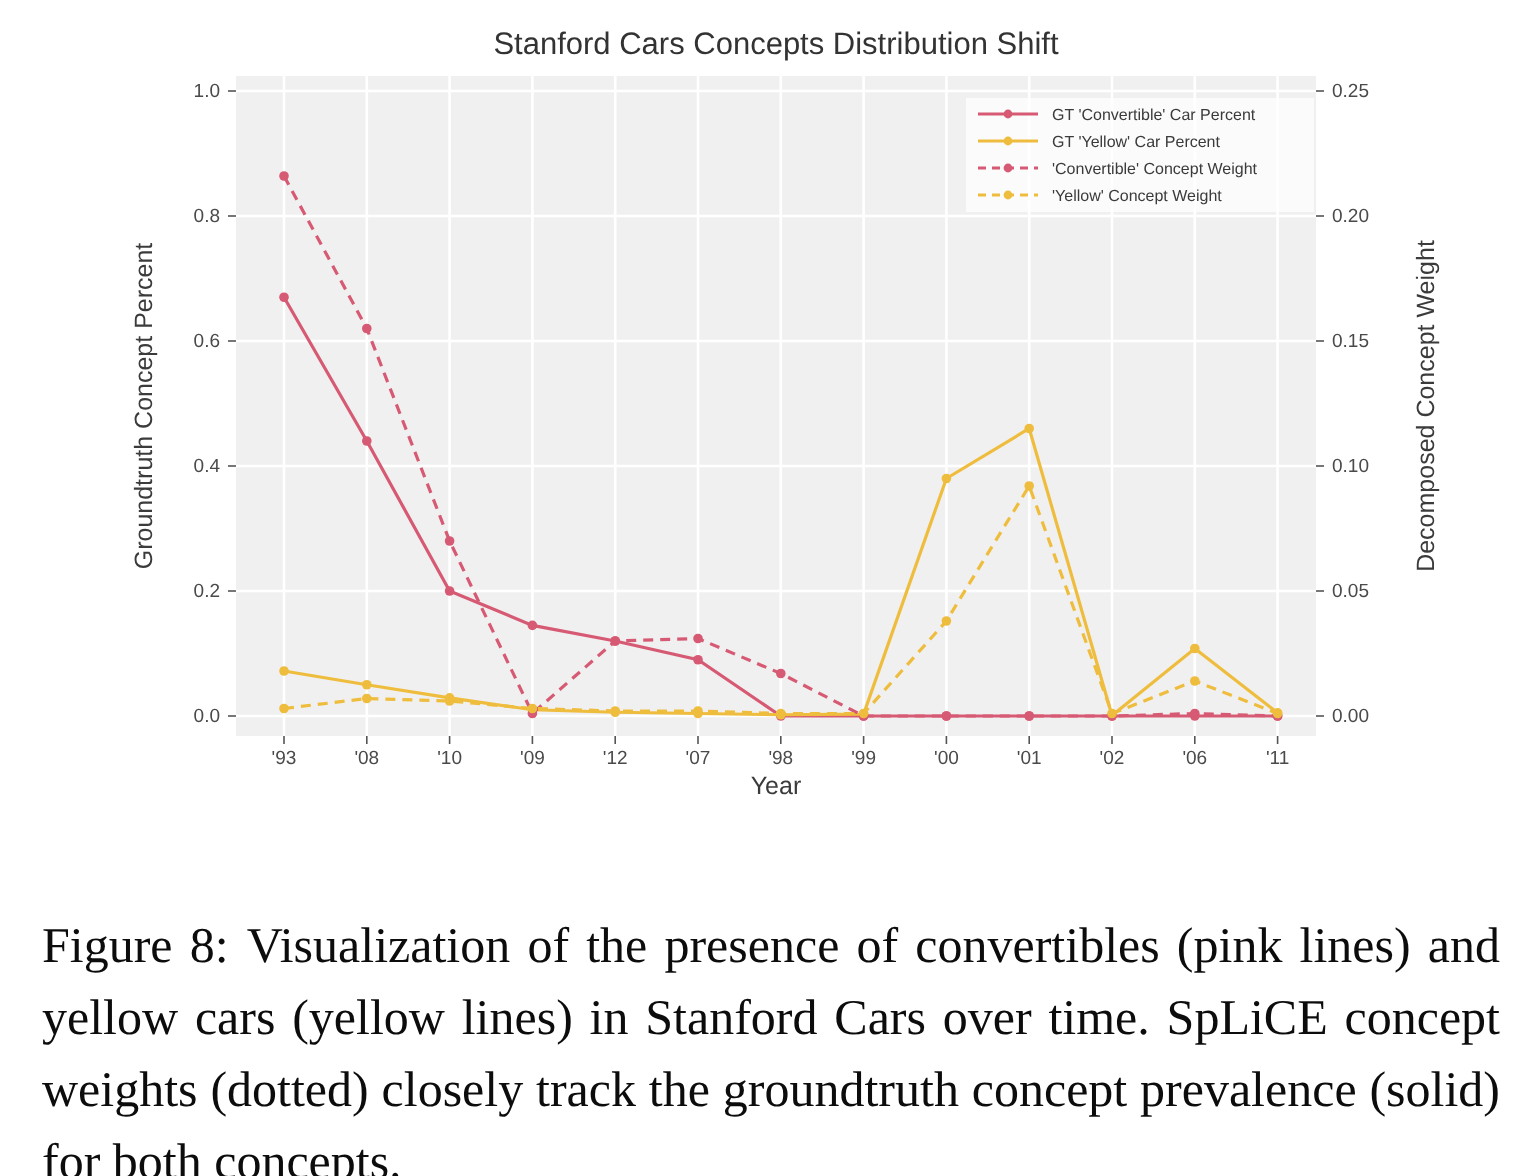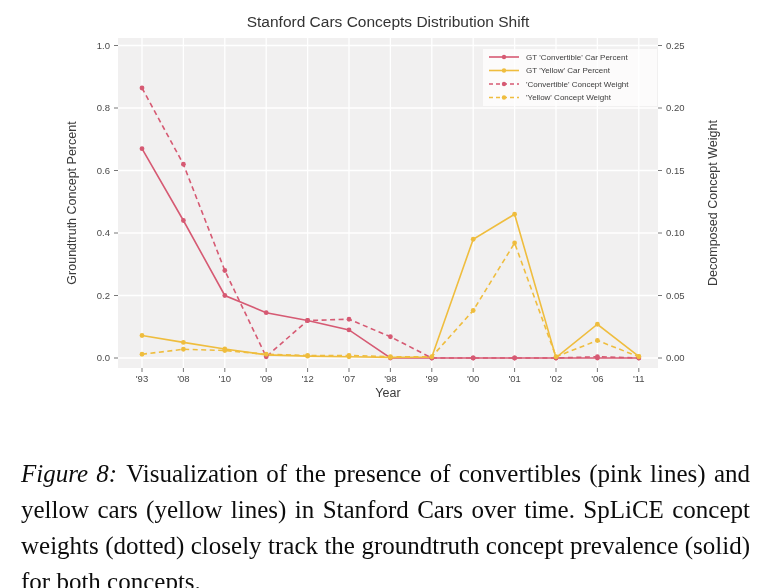--- a/index.html
+++ b/index.html
@@ -6,21 +6,21 @@
   body{width:769px;height:588px;position:relative;font-family:"Liberation Sans",sans-serif;}
   #chart-wrap{position:absolute;left:0;top:0;width:769px;height:420px;}
   svg text{fill:#3b3b3b;}
   .title{font-size:15.5px;fill:#333333;}
   .tick{font-size:9.5px;fill:#4a4a4a;}
   .axis-label{font-size:12.5px;fill:#3b3b3b;}
   .legend-label{font-size:8px;fill:#3b3b3b;}
   #caption{position:absolute;left:21px;top:431px;width:729px;
            font-family:"Liberation Serif",serif;font-size:25px;line-height:36px;
            color:#0c0c0c;text-align:justify;}
-  #caption .cap-label{margin-right:9px;font-style:italic;}
+  #caption .cap-label{margin-right:9px;}
 </style>
 </head>
 <body>
 
 <div id="chart-wrap">
   <svg id="chart-svg" width="769" height="420" viewBox="0 0 769 420">
     <rect x="118" y="38" width="540" height="330" fill="#F1F0F0"></rect>
     <g>
         <line x1="118" x2="658" y1="358" y2="358" stroke="#fff" stroke-width="1.3"></line>
         <line x1="118" x2="658" y1="295.5" y2="295.5" stroke="#fff" stroke-width="1.3"></line>

